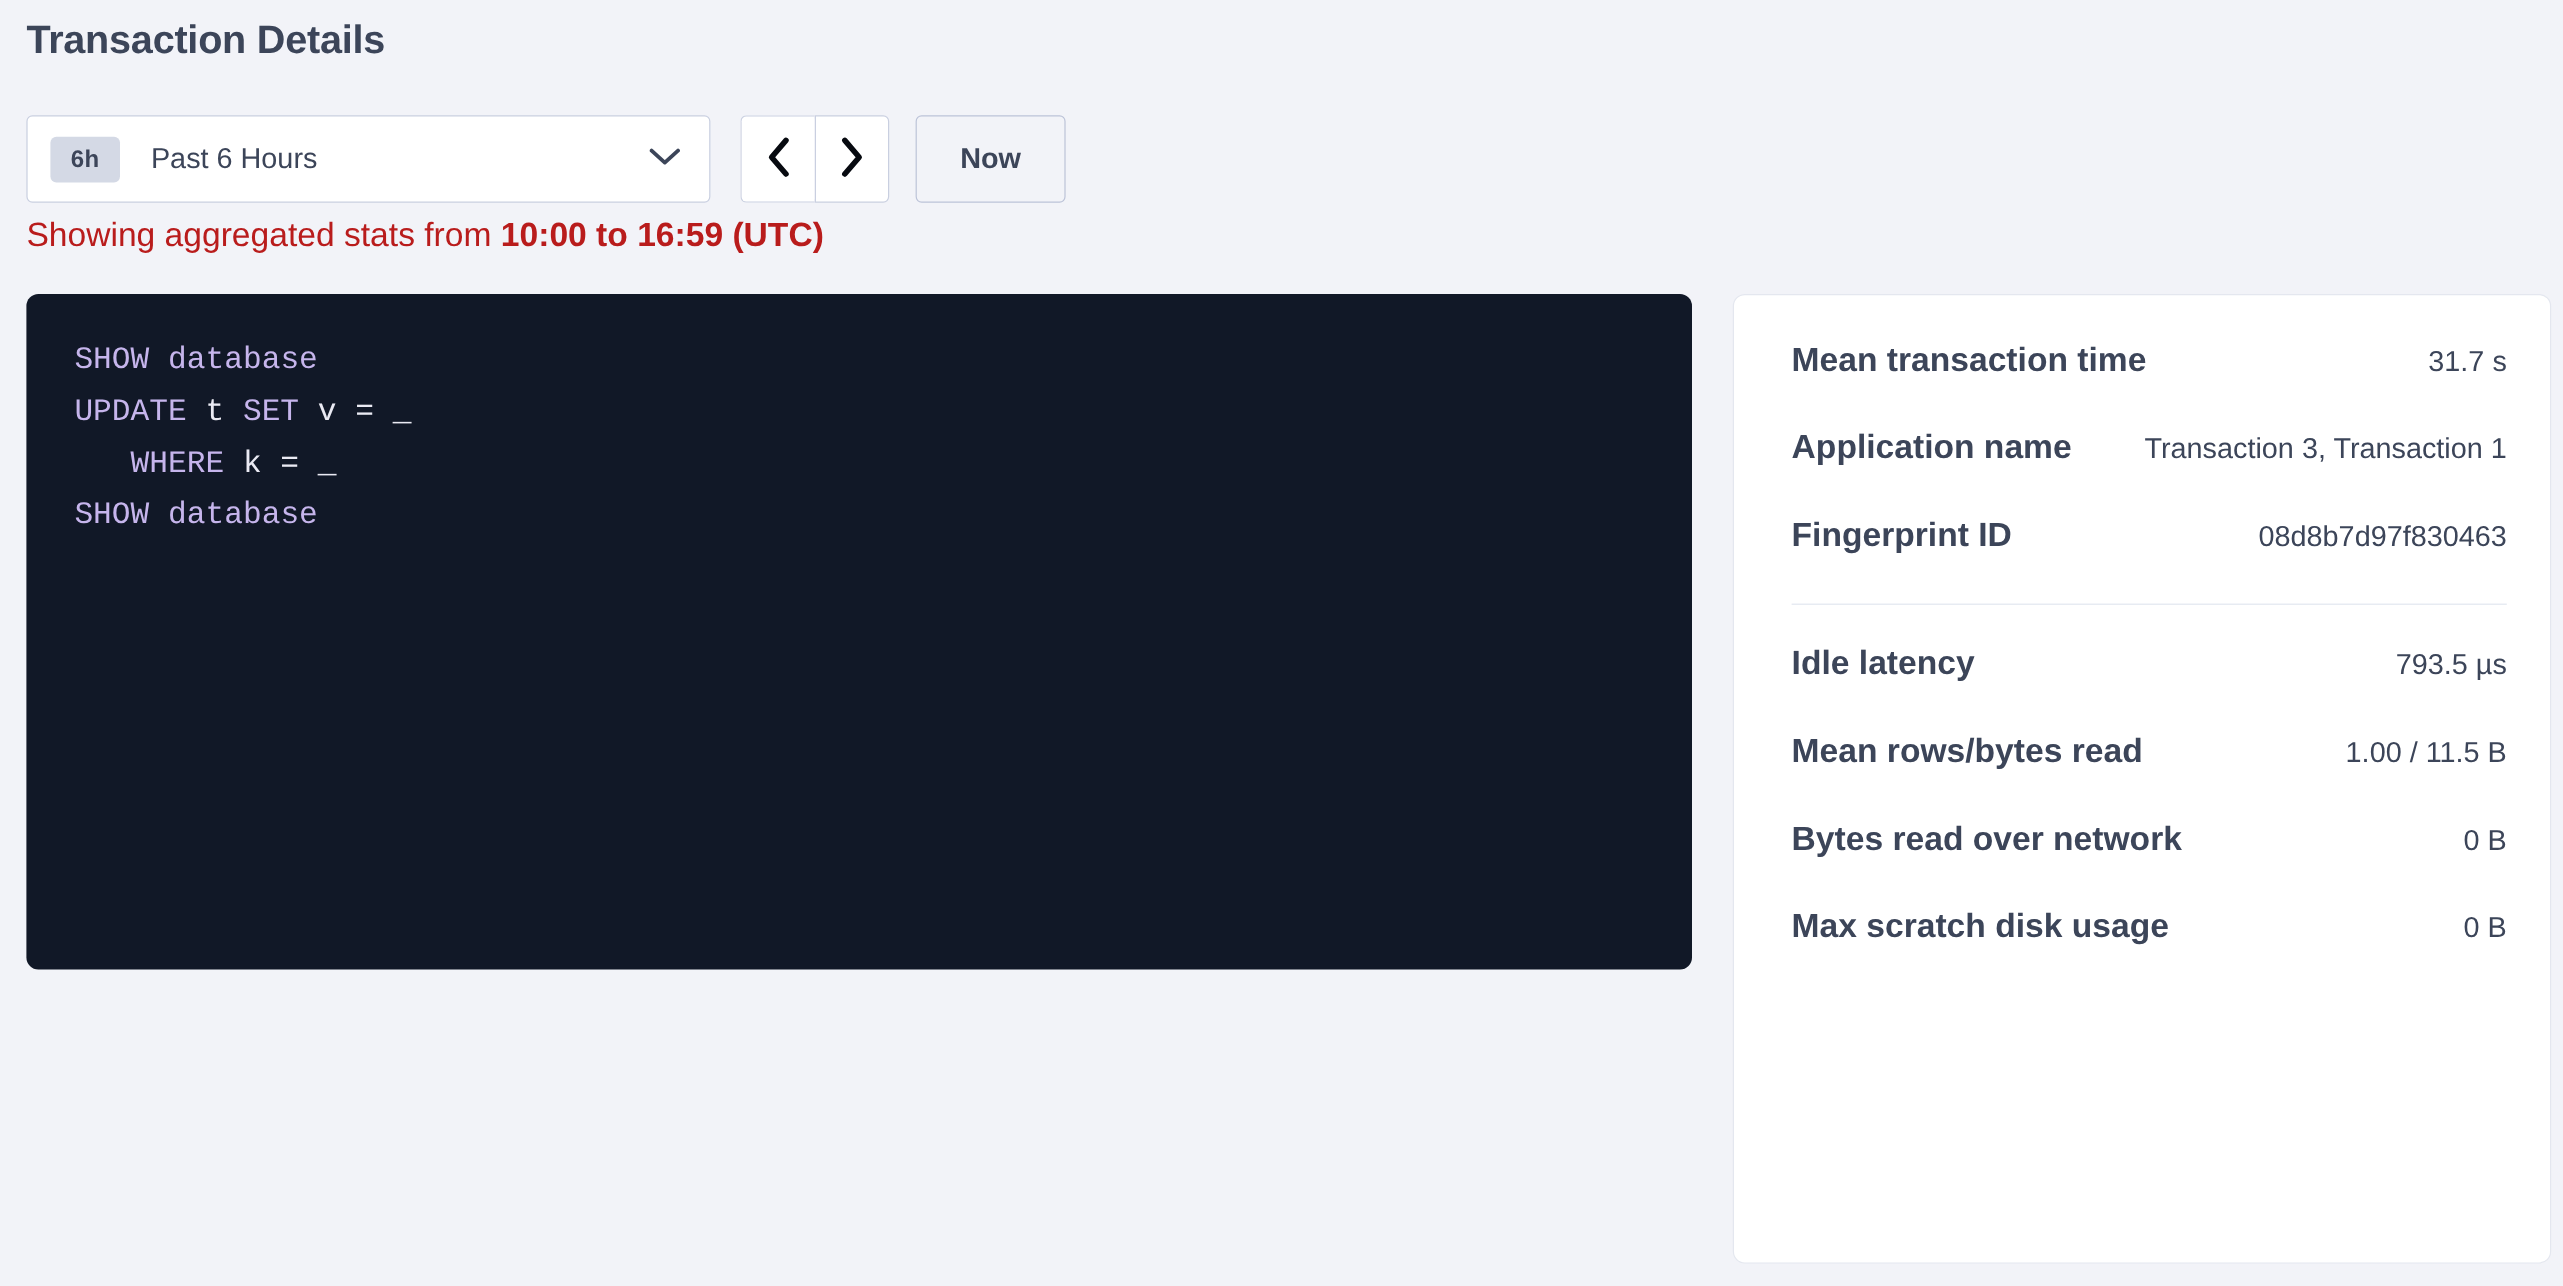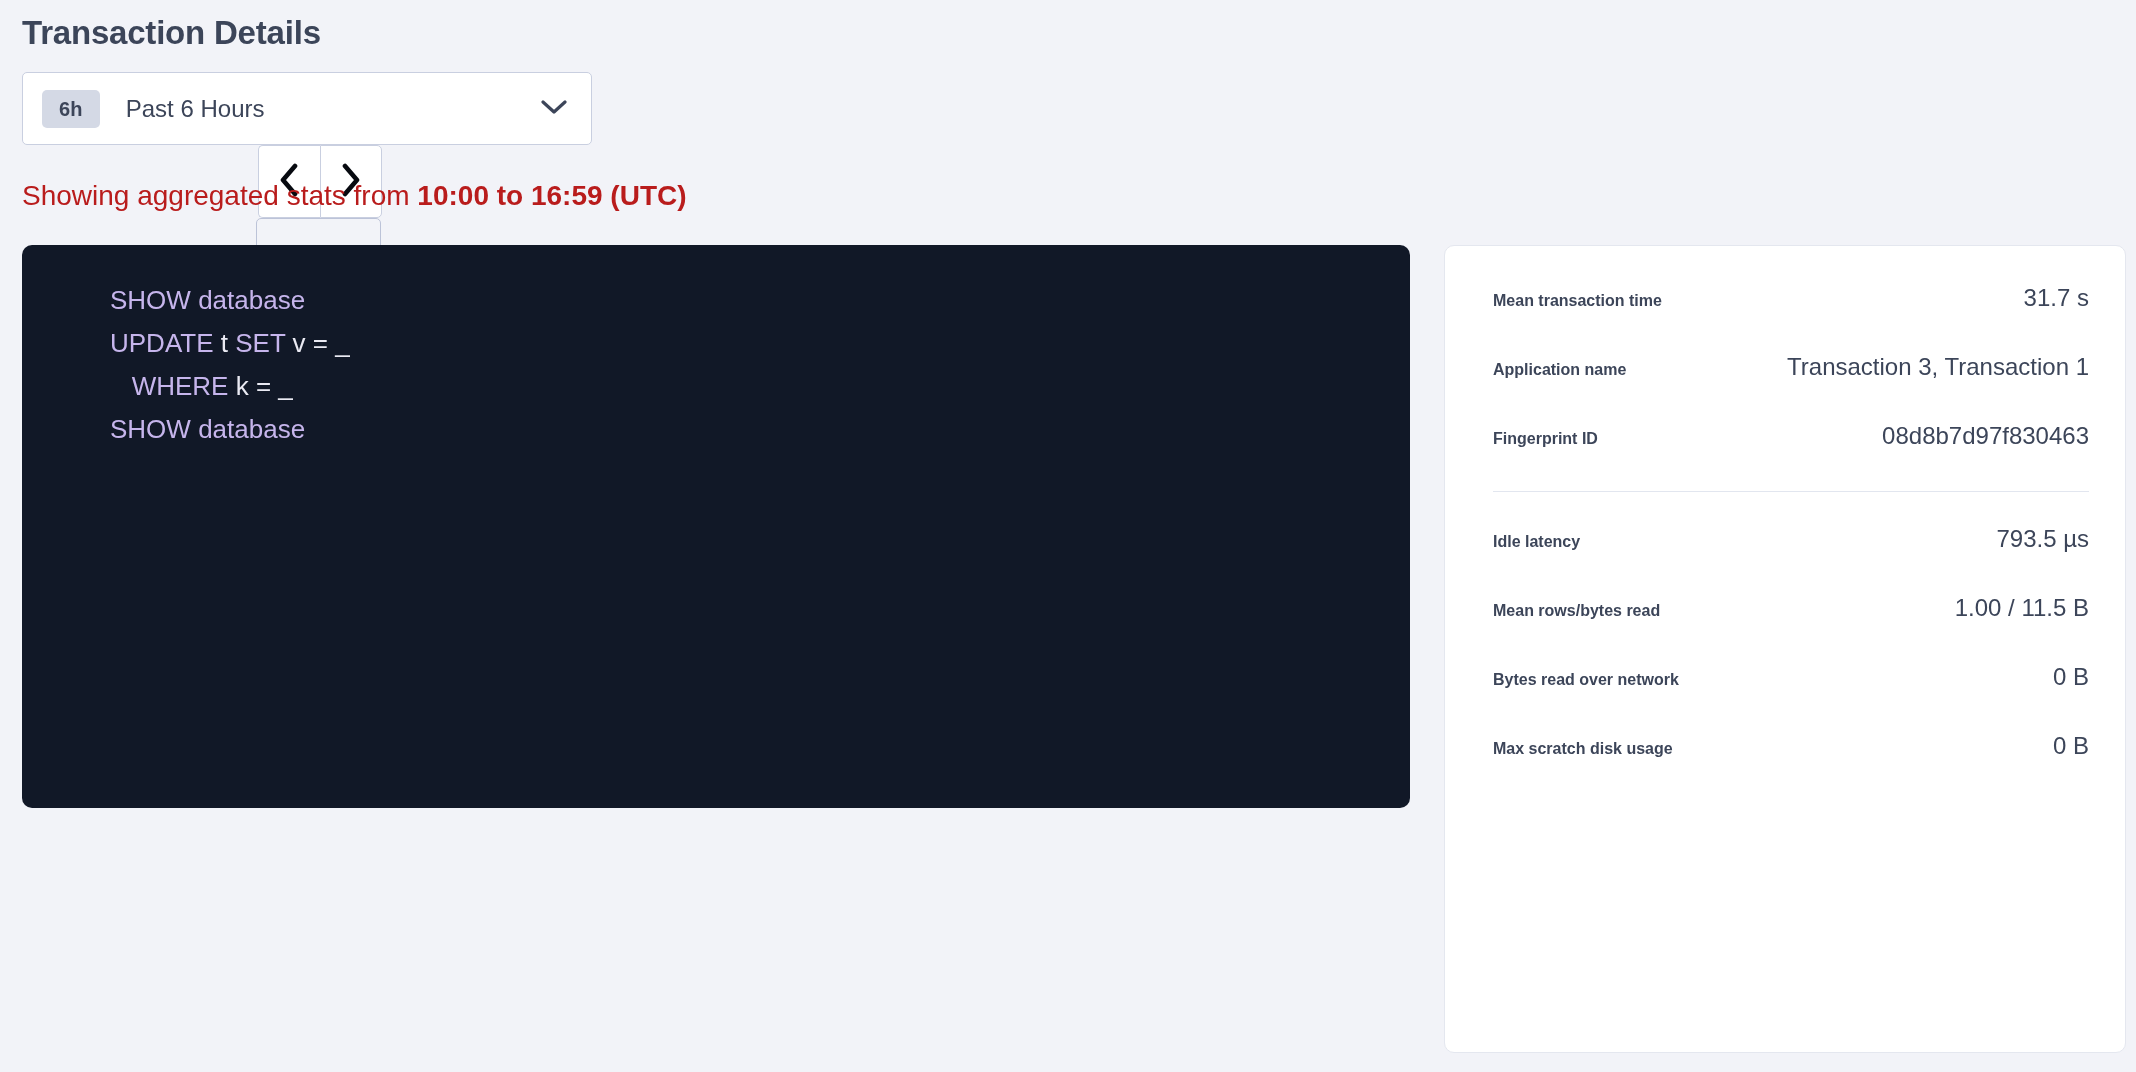--- a/index.html
+++ b/index.html
@@ -32,24 +32,23 @@
     font-size: 33px;
     font-weight: bold;
     color: #3c4559;
     letter-spacing: -0.2px;
   }
 
   
   .toolbar {
     position: absolute;
     left: 22px;
-    top: 72px;
-    display: flex;
-    align-items: center;
-    flex-direction: column;
+    top: 96px;
+    display: flex;
+    align-items: flex-start;
   }
 
   .timerange-select {
     width: 570px;
     height: 73px;
     background: #ffffff;
     border: 1px solid #c9cfe0;
     border-radius: 5px;
     display: flex;
     align-items: center;
@@ -139,24 +138,24 @@
     top: 245px;
     width: 1388px;
     height: 563px;
     background: #111827;
     border-radius: 10px;
     padding: 34px 0 0 0;
     overflow: hidden;
   }
 
   .code-pre {
-    font-family: Liberation Sans, sans-serif;
+    font-family: Liberation Mono, monospace;
     font-size: 26px;
     line-height: 43px;
-    padding-left: 88px;
+    padding-left: 40px;
     white-space: pre;
     color: #e9e9f2;
   }
 
   .kw { color: #c6b5ec; }
   .id { color: #eaeaf3; }
 
   
   .details-card {
     position: absolute;
@@ -172,21 +171,21 @@
 
   .stat-row {
     display: flex;
     align-items: baseline;
     justify-content: space-between;
     margin-bottom: 41px;
     gap: 18px;
   }
 
   .stat-label {
-    font-size: 16px;
+    font-size: 28px;
     font-weight: bold;
     color: #3c4559;
     white-space: nowrap;
   }
 
   .stat-value {
     font-size: 24px;
     font-weight: normal;
     color: #3c4559;
     text-align: right;

